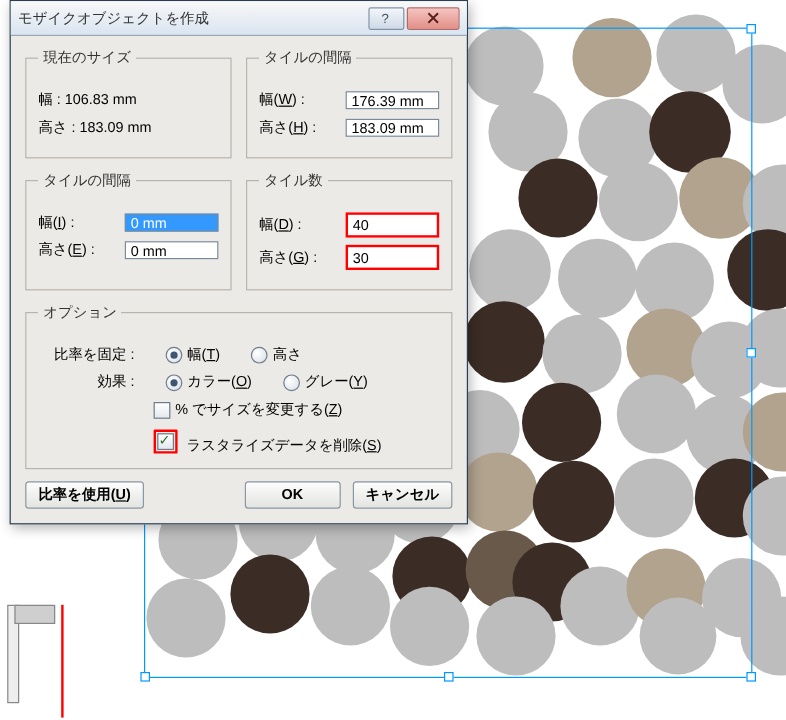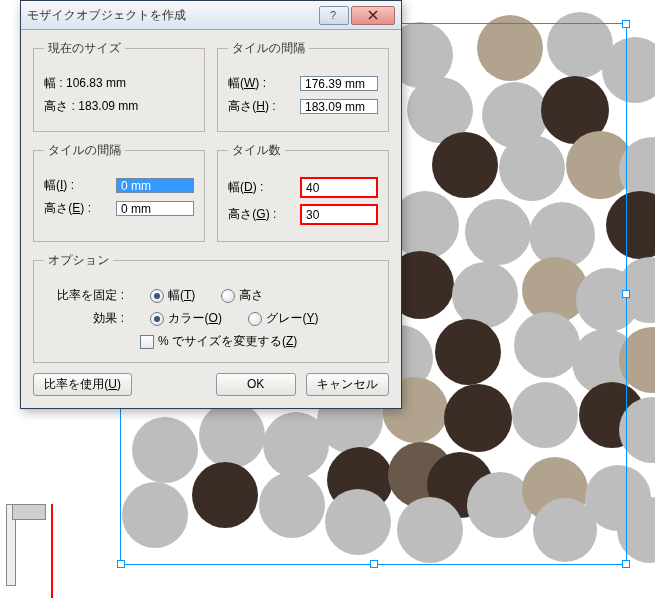--- a/index.html
+++ b/index.html
@@ -60,21 +60,21 @@
   }
   .ruler-corner .c {
     position: absolute; left: 51px; top: 4px;
     width: 2px; height: 94px;
     background: #ff0000;
   }
 
   
   .dialog {
     position: absolute;
-    left: 20px; top: 0;
+    left: 8px; top: 0;
     width: 380px;
     border: 1px solid #2a3f55;
     box-shadow: 2px 3px 10px rgba(0,0,0,.3);
     background: #eceae6;
   }
   .titlebar {
     height: 28px;
     background: linear-gradient(#f8f8f8, #d9e4f1);
     border-bottom: 1px solid #9aa7b5;
     display: flex;
@@ -205,20 +205,21 @@
   .indent-row {
     margin-left: 96px;
     margin-top: 6px;
   }
 
   .btn-row {
     display: flex;
     gap: 10px;
     margin-top: 6px;
     align-items: center;
+    font-weight: bold;
   }
   .btn-row .spacer { flex: 1; }
   button.btn {
     font: inherit;
     height: 23px;
     min-width: 80px;
     border: 1px solid #8a97a5;
     background: linear-gradient(#fdfdfd,#e3e3e0);
     border-radius: 3px;
     padding: 0 10px;
@@ -394,20 +395,26 @@
         </span>
       </div>
 
       <div class="indent-row">
         <span class="check">
           <span class="box"></span>
           <span>% でサイズを変更する(<span class="u">Z</span>)</span>
         </span>
       </div>
 
+      <div class="indent-row">
+        <span class="check checked hl-red">
+          <span class="box"></span>
+        </span>
+        <span style="margin-left:4px">ラスタライズデータを削除(<span class="u">S</span>)</span>
+      </div>
     </fieldset>
 
     <div class="btn-row">
       <button class="btn"><span>比率を使用(<span class="u">U</span>)</span></button>
       <span class="spacer"></span>
       <button class="btn">OK</button>
       <button class="btn">キャンセル</button>
     </div>
   </div>
 </div>

